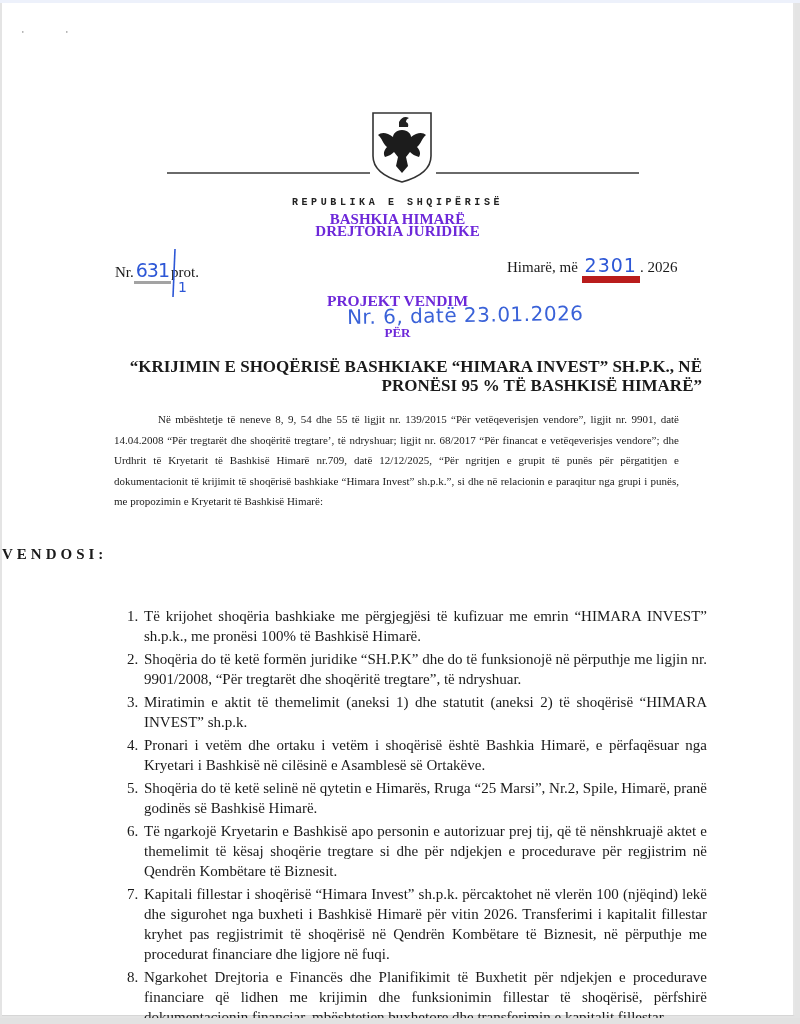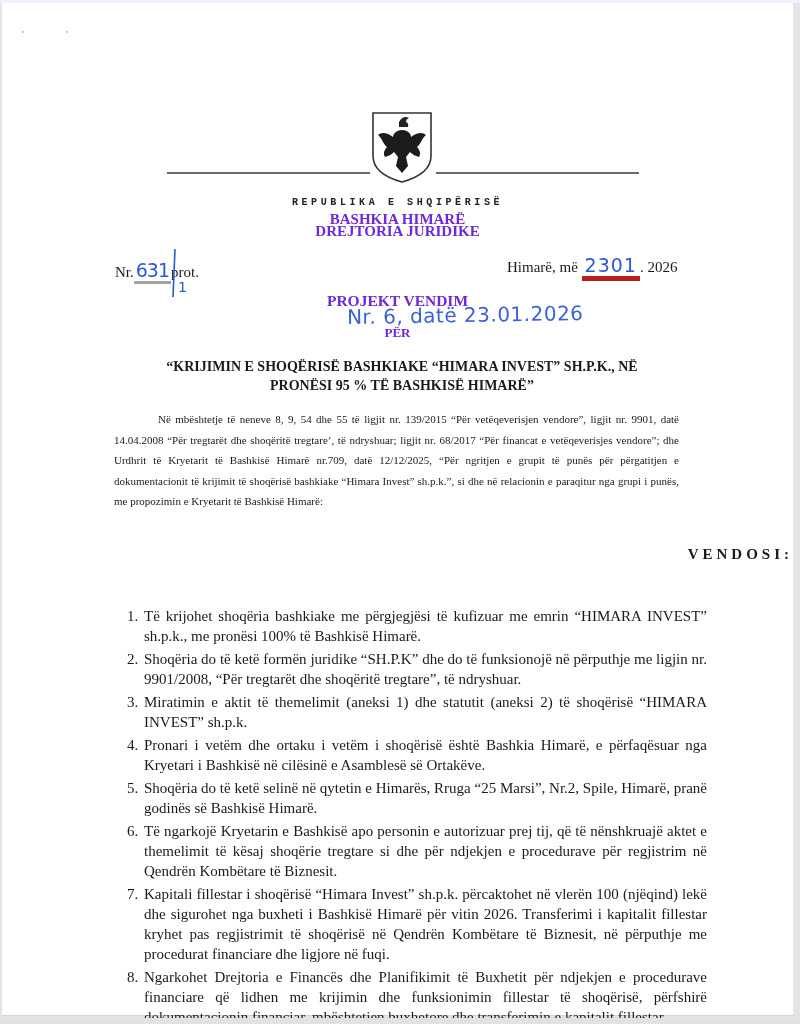--- a/index.html
+++ b/index.html
@@ -25,36 +25,36 @@
     letter-spacing:3.6px; color:#222;
   }
   .hdr {
     position:absolute; left:0; width:791px; text-align:center;
     font-weight:bold; font-size:15px; color:#6d28d9;
   }
   .nr { position:absolute; left:113px; top:256px; font-size:15px; }
   .date { position:absolute; left:505px; top:251px; font-size:15px; }
   .hand { font-family:"DejaVu Sans", sans-serif; color:#2d57d6; font-weight:normal; }
   .nr .hand { font-size:19px; letter-spacing:-1px; border-bottom:3px solid #a3a3a3; padding:0 2px; }
-  .date .hand { font-size:19px; border-bottom:5px solid #b91c1c; padding:0 3px; letter-spacing:1px; }
+  .date .hand { font-size:19px; border-bottom:7px solid #b91c1c; padding:0 3px; letter-spacing:1px; }
   .slash { position:absolute; left:170px; top:246px; width:4px; height:48px; }
   .stamp {
     position:absolute; left:345px; top:300px; font-family:"DejaVu Sans", sans-serif;
     color:#3a62d8; font-size:20px; letter-spacing:0.5px; transform:rotate(-1deg);
   }
   .title {
-    position:absolute; left:100px; width:600px; text-align:center;
-    font-weight:bold; font-size:14px; line-height:19px;
+    position:absolute; left:100px; width:600px; text-align:right;
+    font-weight:bold; font-size:17px; line-height:19px;
   }
   .para {
     position:absolute; left:112px; width:565px; font-size:11px; line-height:20.5px;
     text-align:justify; text-indent:44px;
   }
   .vendosi {
-    position:absolute; left:0; width:791px; top:543px; text-align:right;
+    position:absolute; left:0; width:791px; top:543px; text-align:left;
     font-weight:bold; font-size:15px; letter-spacing:4px;
   }
   ol.items {
     position:absolute; left:112px; top:603px; width:565px; margin:0; padding:0 0 0 28px;
     font-size:15px; line-height:20.2px; text-align:justify;
   }
   ol.items li { margin-bottom:2.5px; padding-left:2px; }
   .botbar { position:absolute; left:0; top:1018px; width:800px; height:6px; background:#e2e2e2; }
 </style>
 </head>

